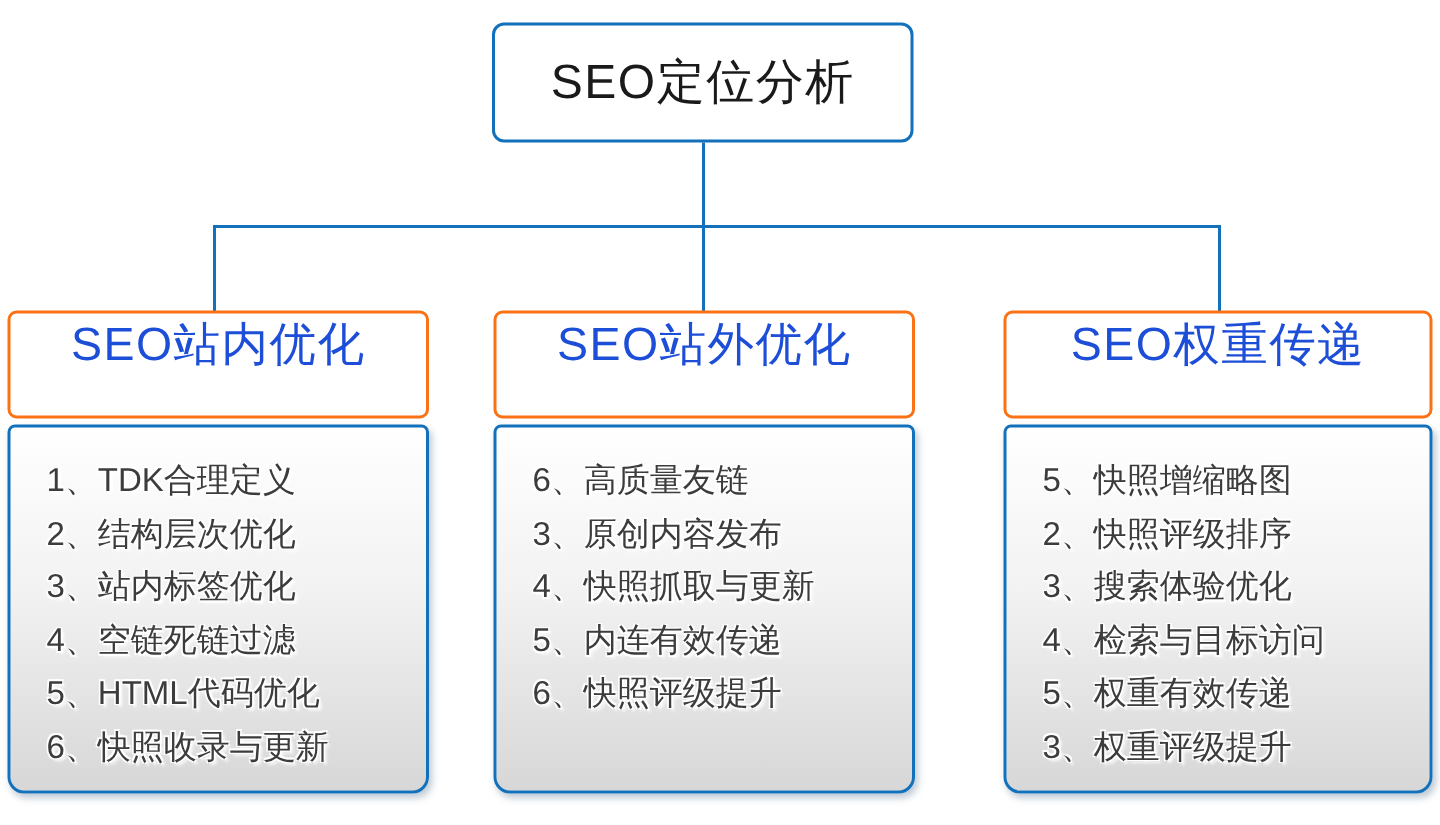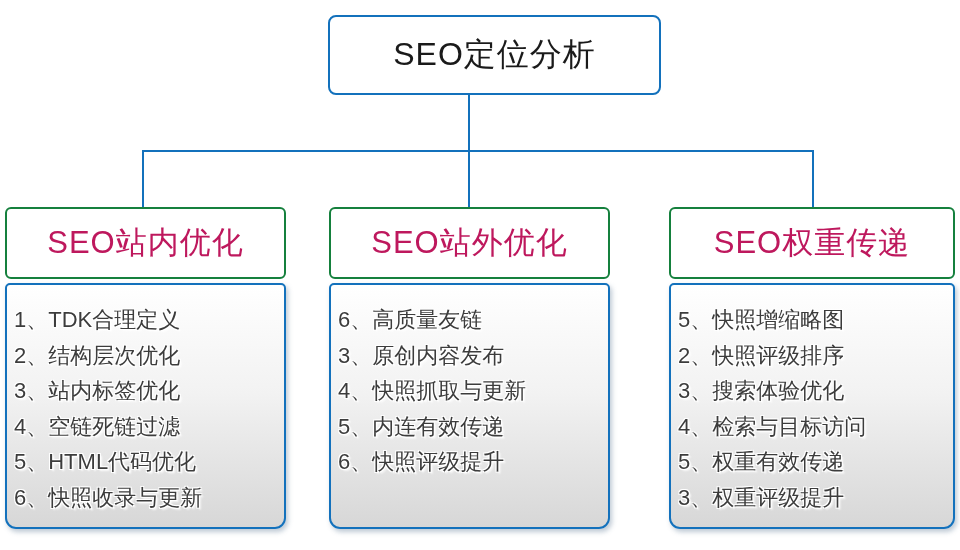--- a/index.html
+++ b/index.html
@@ -6,42 +6,42 @@
   .canvas{
     position:relative;width:960px;height:550px;background:#ffffff;overflow:hidden;
     font-family:"Liberation Sans", sans-serif;
   }
   
   .line{position:absolute;background:#1371BC;}
   .line.v{width:2px;}
   .line.h{height:2px;}
   
   .root-box{
-    position:absolute;left:328px;top:15px;width:333px;height:80px;
+    position:absolute;left:328px;top:15px;width:281px;height:80px;
     border:2px solid #1371BC;border-radius:8px;background:#ffffff;
     display:flex;align-items:center;justify-content:center;
     box-sizing:border-box;
     font-size:32px;color:#1a1a1a;letter-spacing:1px;
   }
   
   .column{position:absolute;top:207px;}
   .head-box{
     position:absolute;left:0;top:0;width:100%;height:72px;
-    border:2px solid #15803d;border-radius:6px;background:#ffffff;
-    display:flex;align-items:center;justify-content:center;
+    border:2px solid #f97316;border-radius:6px;background:#ffffff;
+    display:flex;justify-content:center;
     box-sizing:border-box;
-    font-size:31px;color:#be185d;letter-spacing:1px;
+    font-size:31px;color:#1d4ed8;letter-spacing:1px;
   }
   .list-box{
     position:absolute;left:0;top:76px;width:100%;height:246px;
     border:2px solid #1371BC;border-radius:5px 5px 11px 11px;
     background:linear-gradient(to bottom,#ffffff 0%,#f2f2f2 45%,#d7d7d7 100%);
     box-sizing:border-box;
     box-shadow:2px 3px 5px rgba(110,135,160,0.45);
-    padding:17px 8px 0 7px;
+    padding:17px 8px 0 24px;
   }
   .list-item{
     font-size:22px;line-height:35.5px;color:#3c3c3c;white-space:nowrap;
     text-shadow:-1px -1px 0 #fff,1px -1px 0 #fff,-1px 1px 0 #fff,1px 1px 0 #fff,2px 2px 2px rgba(255,255,255,0.95);
   }
   .col-1{left:5px;width:281px;}
   .col-2{left:329px;width:281px;}
   .col-3{left:669px;width:286px;}
 </style>
 </head>

